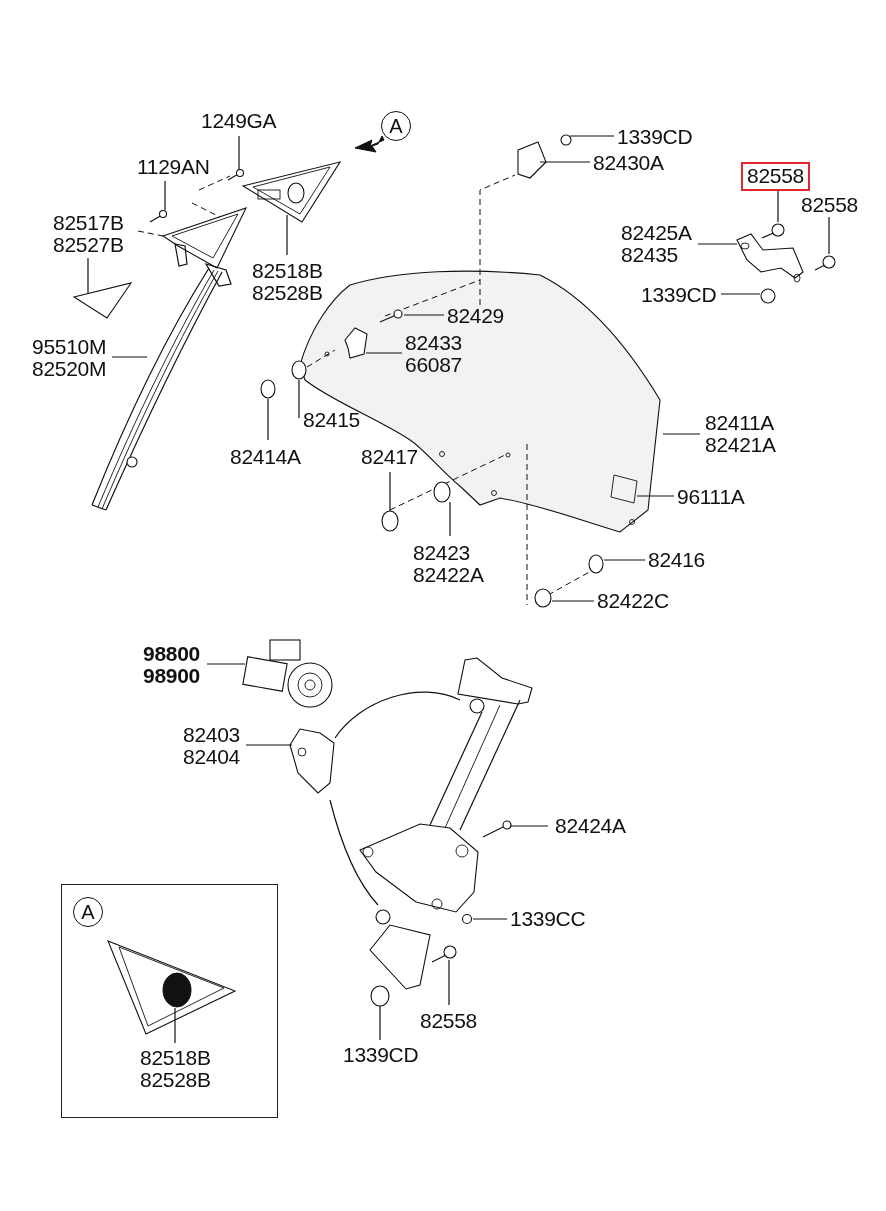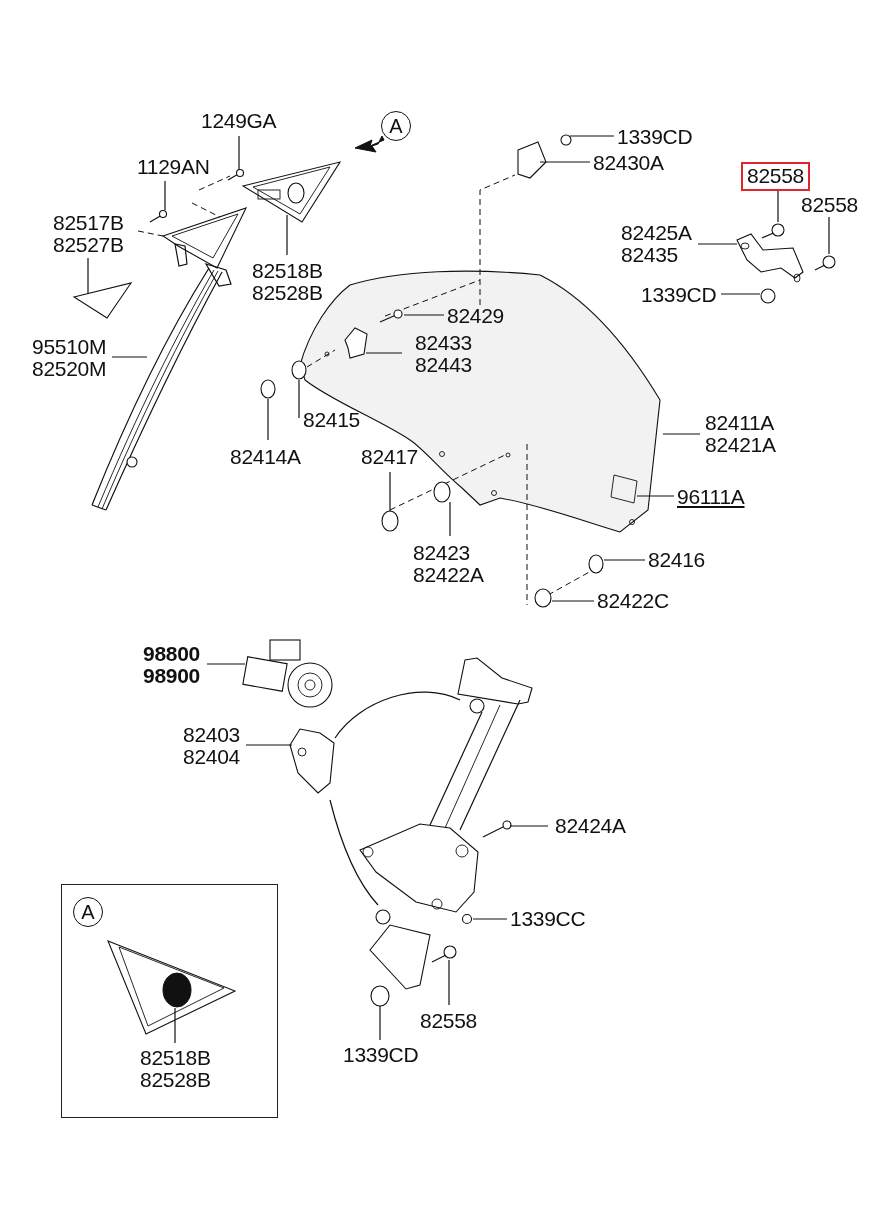--- a/index.html
+++ b/index.html
@@ -220,38 +220,38 @@
       <div>82425A</div>
       <div>82435</div>
     </div>
   <div class="lbl" style="left:641px; top:284px;">
       <div>1339CD</div>
     </div>
 
   <div class="lbl" style="left:447px; top:305px;">
       <div>82429</div>
     </div>
-  <div class="lbl" style="left:415px; top:332px;">
+  <div class="lbl" style="left:405px; top:332px;">
       <div>82433</div>
-      <div>82443</div>
+      <div>66087</div>
     </div>
   <div class="lbl" style="left:275px; top:409px;margin-left:28px;">
       <div>82415</div>
     </div>
   <div class="lbl" style="left:230px; top:446px;">
       <div>82414A</div>
     </div>
   <div class="lbl" style="left:705px; top:412px;">
       <div>82411A</div>
       <div>82421A</div>
     </div>
   <div class="lbl" style="left:361px; top:446px;">
       <div>82417</div>
     </div>
-  <div class="lbl" style="left:677px; top:486px;text-decoration:underline;">
+  <div class="lbl" style="left:677px; top:486px;">
       <div>96111A</div>
     </div>
   <div class="lbl" style="left:413px; top:542px;">
       <div>82423</div>
       <div>82422A</div>
     </div>
   <div class="lbl" style="left:648px; top:549px;">
       <div>82416</div>
     </div>
   <div class="lbl" style="left:597px; top:590px;">

